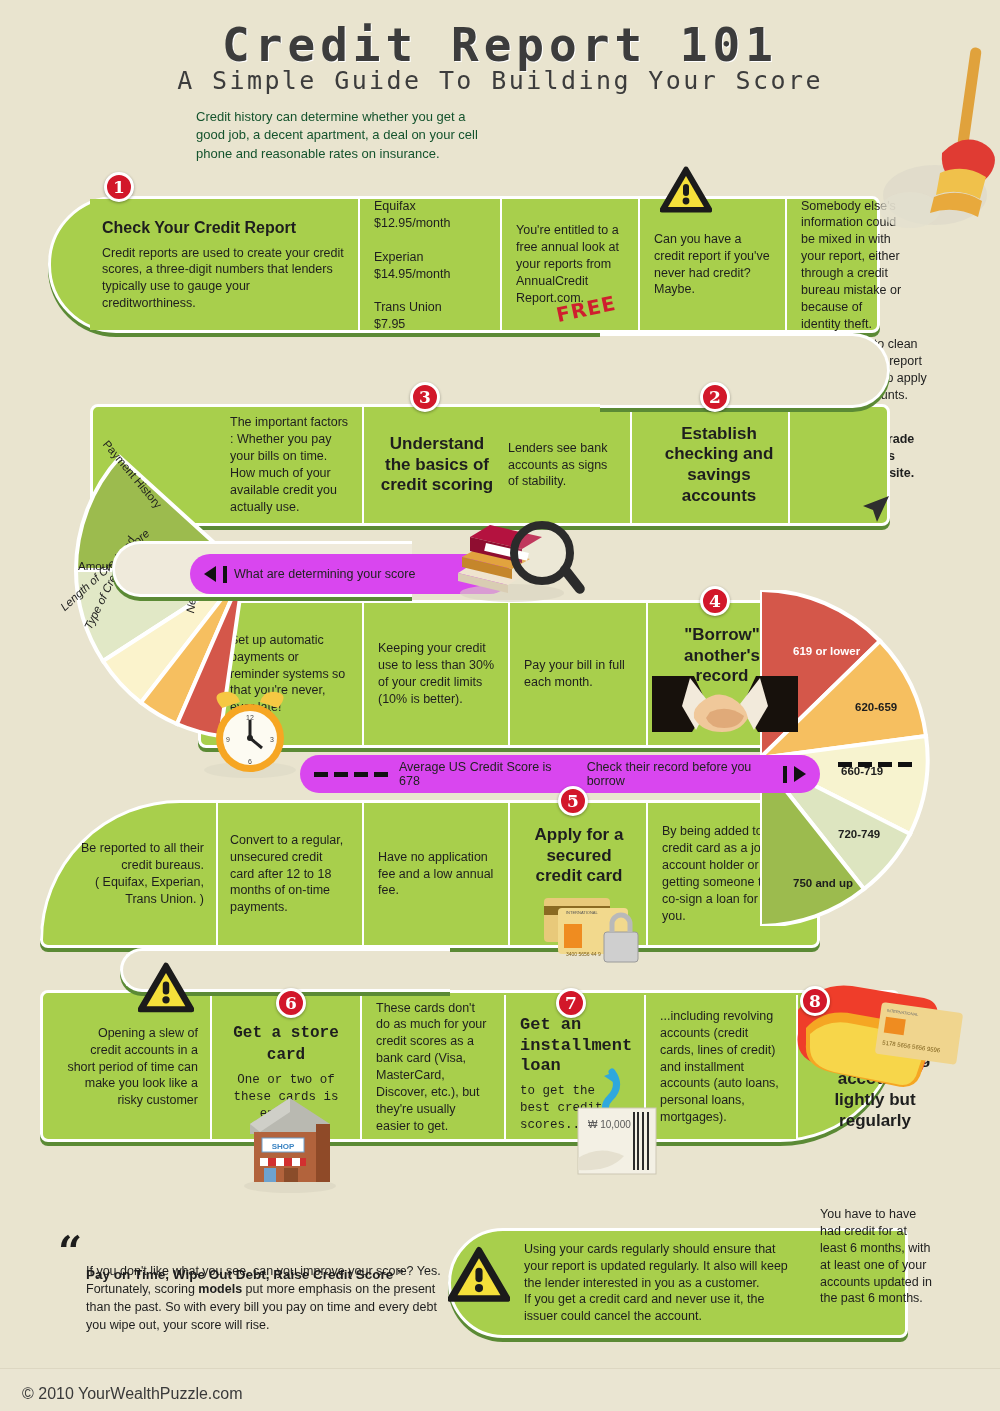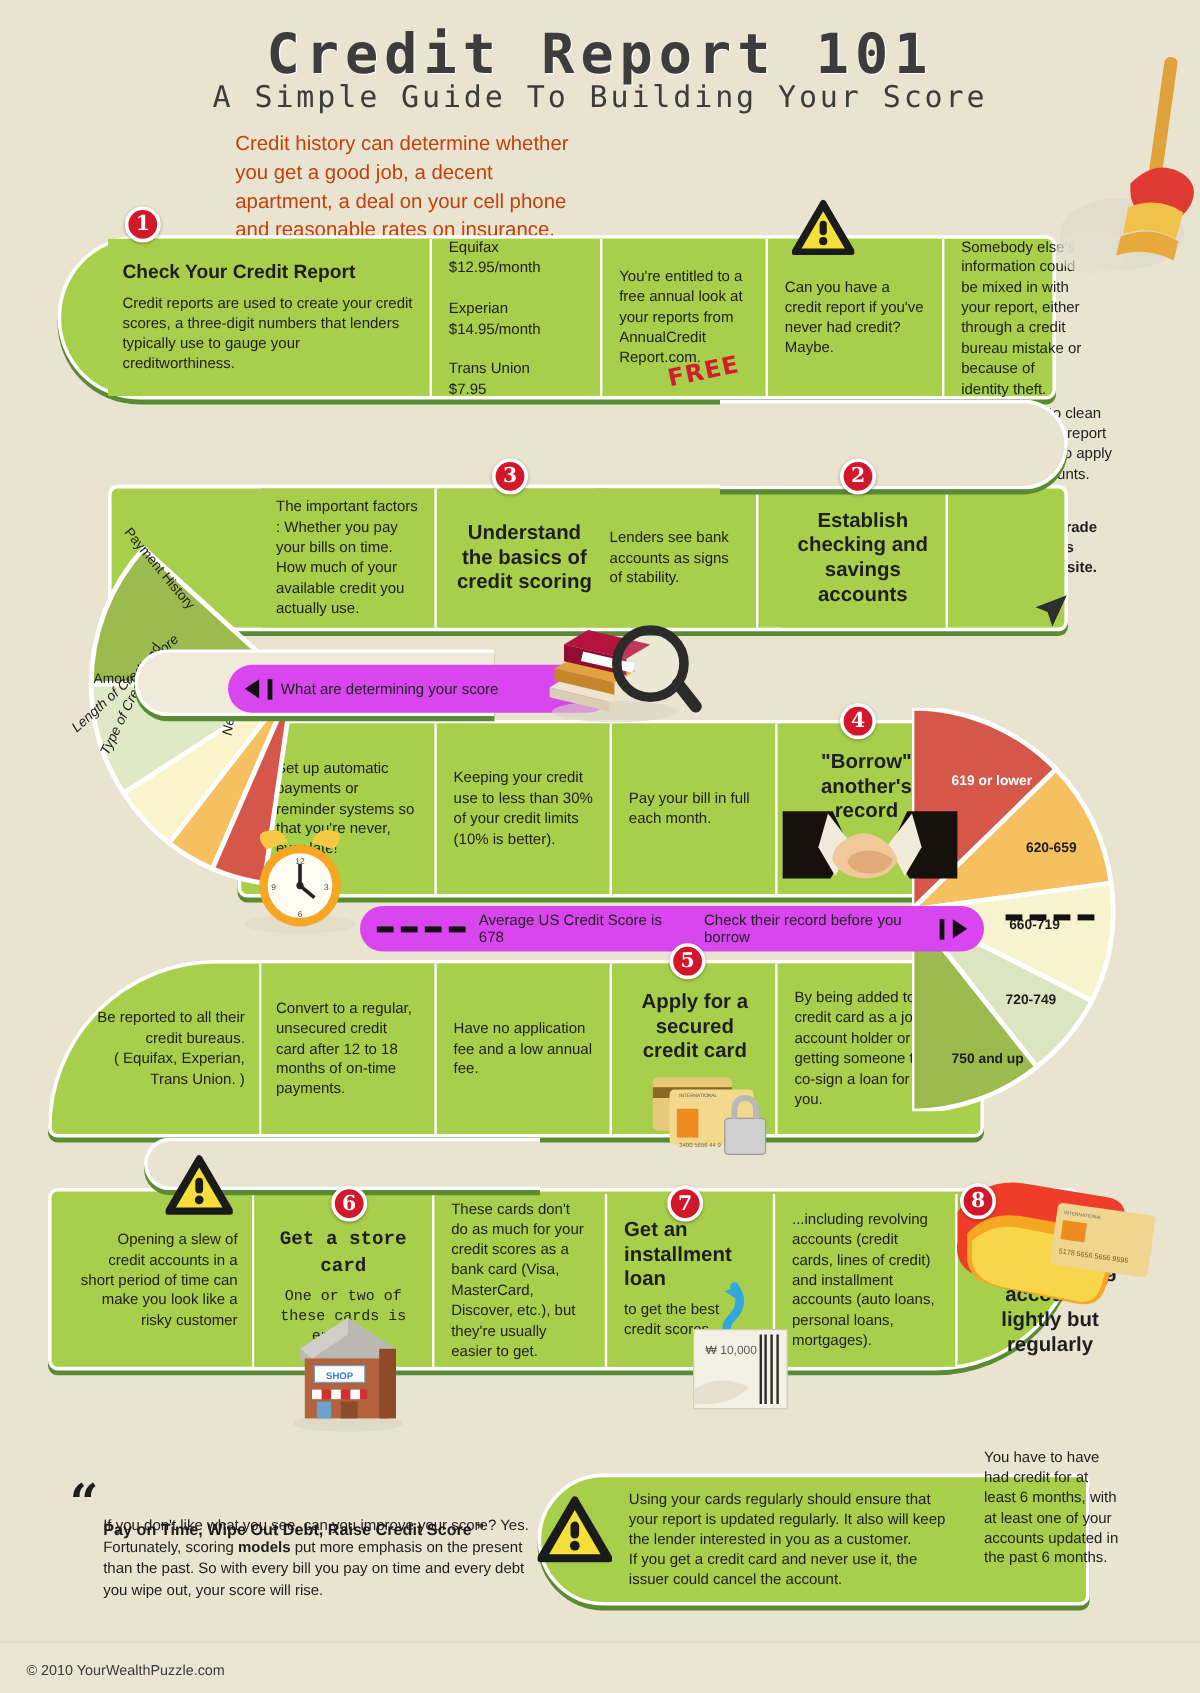--- a/index.html
+++ b/index.html
@@ -19,21 +19,21 @@
     font-size:46px; font-weight:bold; letter-spacing:5px;
     color:#3c3c3c; font-family:"DejaVu Sans Mono", monospace;
     text-shadow:1px 1px 0 #fff;
   }
   .subtitle {
     position:absolute; top:66px; left:0; width:100%; text-align:center;
     font-size:25px; letter-spacing:2.4px; color:#3c3c3c;
     font-family:"DejaVu Sans Mono", monospace;
   }
   .intro {
-    position:absolute; font-size:17px; line-height:1.42; color:#c2410c;
+    position:absolute; font-size:13px; line-height:1.42; color:#14532d;
   }
   .intro.left { left:196px; top:108px; width:290px; }
   .intro.right { left:518px; top:108px; width:300px; }
 
   
   .band {
     position:absolute;
     background:#a8cf4c;
     border:3px solid #ffffff;
     box-shadow:0 4px 0 0 #5b8a35;
@@ -100,21 +100,21 @@
     color:#1d1d1d; font-family:"DejaVu Serif", serif; line-height:1;
   }
   .quote-head {
     position:absolute; left:86px; top:1241px; font-size:13.5px; font-weight:bold; color:#1d1d1d;margin-top:26px;
   }
   .quote-body {
     position:absolute; left:86px; top:1262px; width:360px;
     font-size:12.5px; line-height:1.45; color:#1d1d1d;
   }
   .copyright {
-    position:absolute; left:22px; top:1385px; font-size:12px; color:#3a3a3a;
+    position:absolute; left:22px; top:1385px; font-size:16px; color:#3a3a3a;
   }
   .copy-strip {
     position:absolute; left:0; top:1368px; width:1000px; height:43px;
     background:#eae5d2; border-top:1px solid #ddd7c2;
   }
 
   
   .art { position:absolute; z-index:35; pointer-events:none; }
   .freestamp {
     position:absolute; z-index:38; color:#cf1f2e; font-weight:bold;
@@ -382,21 +382,21 @@
 
   <div class="cell vmid c-center" style="left:212px; top:995px; width:150px; height:144px; justify-content:flex-start; padding-top:28px;font-family:Liberation Mono, monospace;">
     <span class="hd center">Get a store card</span>
     <span>One or two of these cards is enough.</span>
   </div>
 
   <div class="cell vmid" style="left:364px; top:995px; width:142px; height:144px;">
     <span>These cards don't do as much for your credit scores as a bank card (Visa, MasterCard, Discover, etc.), but they're usually easier to get.</span>
   </div>
 
-  <div class="cell vmid" style="left:508px; top:995px; width:138px; height:144px; justify-content:flex-start; padding-top:20px;">
+  <div class="cell vmid" style="left:508px; top:995px; width:138px; height:144px; justify-content:flex-start; padding-top:20px;font-family:Liberation Mono, monospace;">
     <span class="hd big">Get an installment loan</span>
     <span>to get the best credit scores...</span>
   </div>
 
   <div class="cell vmid" style="left:648px; top:995px; width:150px; height:144px;">
     <span>...including revolving accounts (credit cards, lines of credit) and installment accounts (auto loans, personal loans, mortgages).</span>
   </div>
 
   <div class="cell nodiv vmid c-center" style="left:800px; top:1040px; width:150px; height:100px; background:transparent;">
     <span class="hd big center" style="margin:0">Use revolving accounts lightly but regularly</span>

